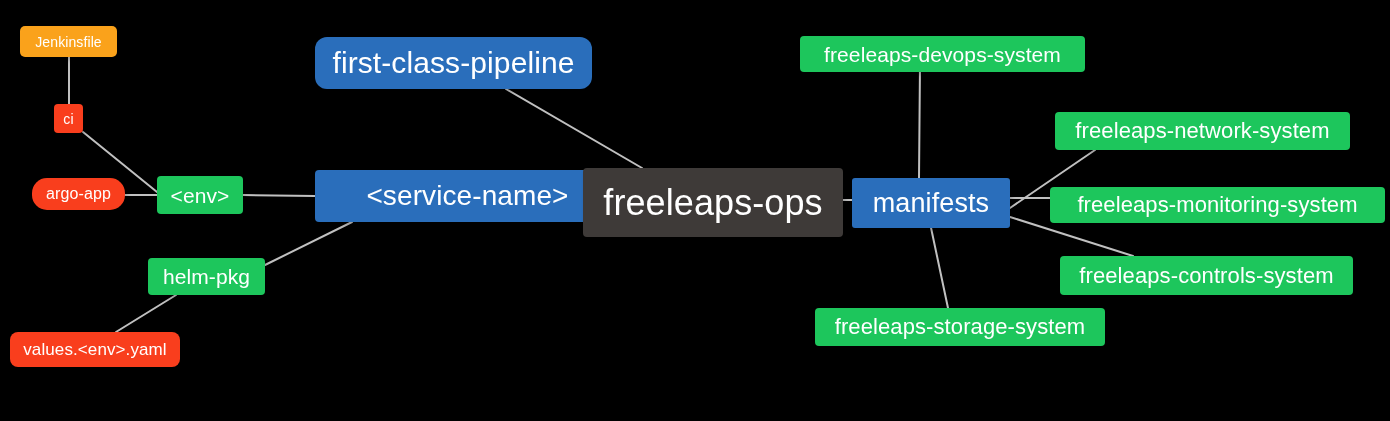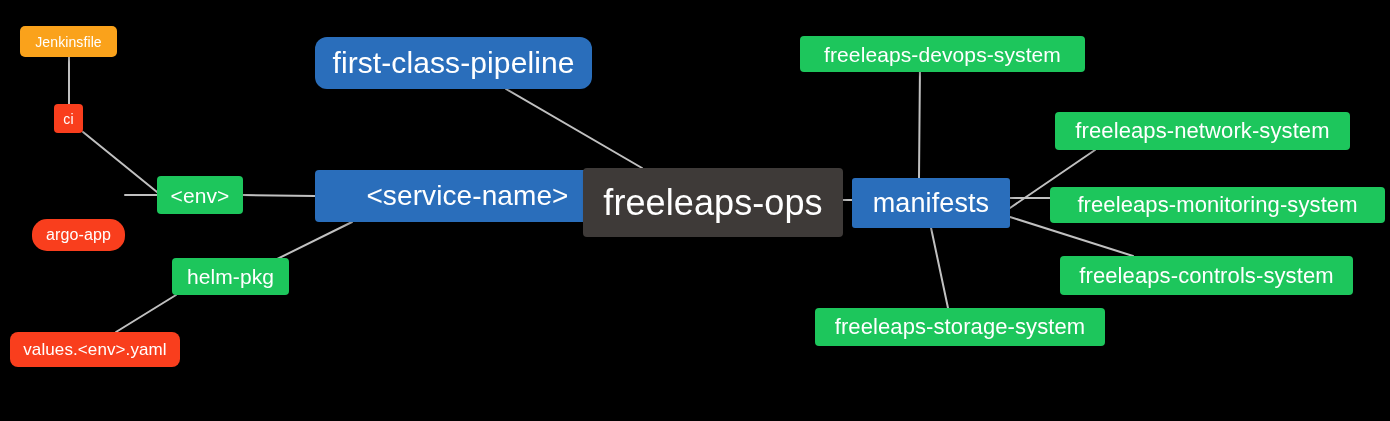--- a/index.html
+++ b/index.html
@@ -62,27 +62,27 @@
       <line x1="1010" y1="217" x2="1133" y2="256" stroke="#c0c0c0" stroke-width="2" stroke-linecap="round"></line>
       <line x1="930" y1="223" x2="948" y2="308" stroke="#c0c0c0" stroke-width="2" stroke-linecap="round"></line>
     </svg>
   <div id="node-layer">
       <div class="node" style="left: 20px; top: 26px; width: 97px; height: 31px; background: rgb(250, 162, 27); font-size: 14px; border-radius: 5px;">
         <span class="node-label">Jenkinsfile</span>
       </div>
       <div class="node" style="left: 54px; top: 104px; width: 29px; height: 29px; background: rgb(249, 62, 29); font-size: 14px; border-radius: 4px;">
         <span class="node-label">ci</span>
       </div>
-      <div class="node" style="left: 32px; top: 178px; width: 93px; height: 32px; background: rgb(249, 62, 29); font-size: 16px; border-radius: 15px; margin-top: 41px;">
+      <div class="node" style="left: 32px; top: 178px; width: 93px; height: 32px; background: rgb(249, 62, 29); font-size: 16px; border-radius: 15px;">
         <span class="node-label">argo-app</span>
       </div>
       <div class="node" style="left: 157px; top: 176px; width: 86px; height: 38px; background: rgb(29, 198, 92); font-size: 21px; border-radius: 4px;">
         <span class="node-label">&lt;env&gt;</span>
       </div>
-      <div class="node" style="left: 148px; top: 258px; width: 117px; height: 37px; background: rgb(29, 198, 92); font-size: 21px; border-radius: 4px; margin-left: 24px;">
+      <div class="node" style="left: 148px; top: 258px; width: 117px; height: 37px; background: rgb(29, 198, 92); font-size: 21px; border-radius: 4px;">
         <span class="node-label">helm-pkg</span>
       </div>
       <div class="node" style="left: 10px; top: 332px; width: 170px; height: 35px; background: rgb(249, 62, 29); font-size: 17px; border-radius: 8px;">
         <span class="node-label">values.&lt;env&gt;.yaml</span>
       </div>
       <div class="node" style="left: 315px; top: 37px; width: 277px; height: 52px; background: rgb(42, 110, 187); font-size: 30px; border-radius: 12px;">
         <span class="node-label">first-class-pipeline</span>
       </div>
       <div class="node" style="left: 315px; top: 170px; width: 305px; height: 52px; background: rgb(42, 110, 187); font-size: 28px; border-radius: 4px;">
         <span class="node-label">&lt;service-name&gt;</span>

